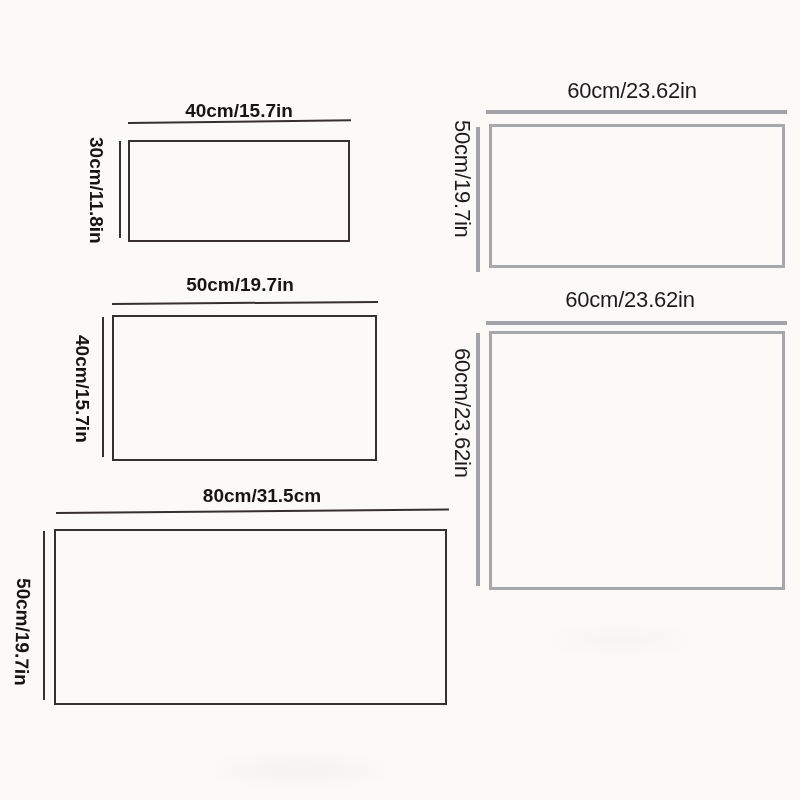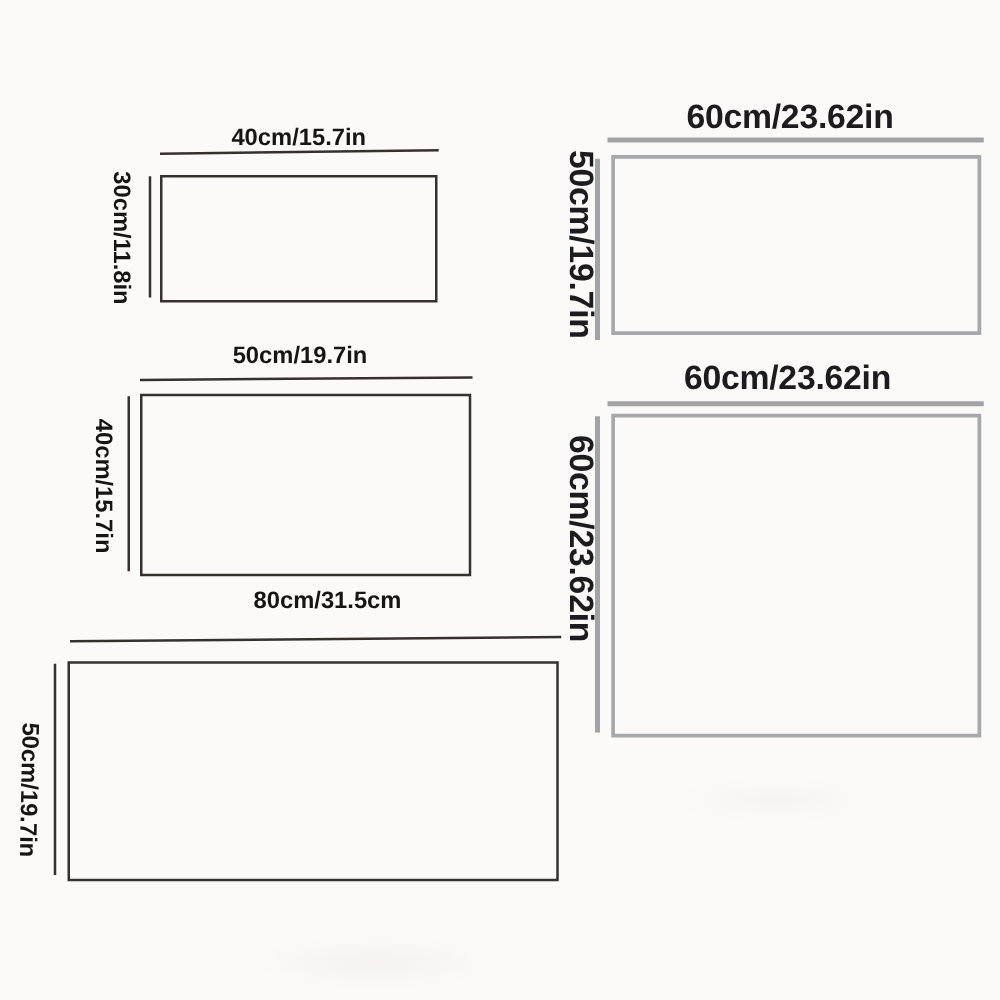--- a/index.html
+++ b/index.html
@@ -22,21 +22,21 @@
   
   .dark .top-label, .dark .side-label{
     color:#171414;font-size:19px;font-weight:700;white-space:nowrap;
   }
   .dark .top-line{background:#36302f;height:2px;}
   .dark .side-line{background:#36302f;width:2px;}
   .dark .rect{border:2px solid #36302f;box-sizing:border-box;background:transparent;}
 
   
   .gray .top-label, .gray .side-label{
-    color:#1c1b1d;font-size:27px;font-weight:700;letter-spacing:-0.2px;white-space:nowrap;text-align:center;
+    color:#1c1b1d;font-size:22px;font-weight:400;letter-spacing:-0.2px;white-space:nowrap;text-align:center;
   }
   .gray .top-line{background:#a2a3a6;height:4px;}
   .gray .side-line{background:#a2a3a6;width:4px;}
   .gray .rect{border:3px solid #a7a8ab;box-sizing:border-box;background:transparent;}
 
   .top-label{text-align:center;}
   .side-label{writing-mode:vertical-rl;}
 
   
   #dA .top-label{left:159px;top:100px;width:160px;}
@@ -46,21 +46,21 @@
   #dA .side-label{left:85px;top:137px;}
 
   
   #dB .top-label{left:160px;top:274px;width:160px;}
   #dB .top-line{left:112px;top:303px;width:266px;transform:rotate(-0.45deg);transform-origin:left center;}
   #dB .rect{left:112px;top:315px;width:265px;height:146px;}
   #dB .side-line{left:102px;top:317px;height:140px;}
   #dB .side-label{left:71px;top:335px;}
 
   
-  #dC .top-label{left:182px;top:470px;width:160px;text-align:center;}
+  #dC .top-label{left:182px;top:485px;width:160px;text-align:center;}
   #dC .top-line{left:56px;top:512px;width:393px;transform:rotate(-0.5deg);transform-origin:left center;}
   #dC .rect{left:54px;top:529px;width:393px;height:176px;}
   #dC .side-line{left:43px;top:531px;height:169px;}
   #dC .side-label{left:11px;top:578px;transform:rotate(1.2deg);}
 
   
   #dD .top-label{left:542px;top:78px;width:180px;}
   #dD .top-line{left:486px;top:110px;width:301px;}
   #dD .rect{left:489px;top:124px;width:296px;height:144px;}
   #dD .side-line{left:476px;top:127px;height:145px;}

